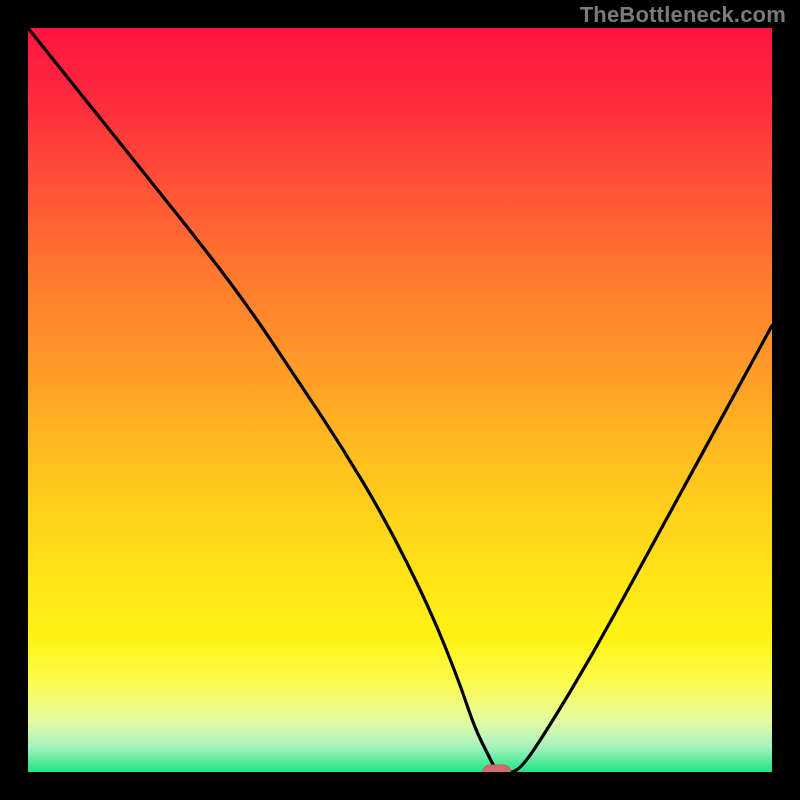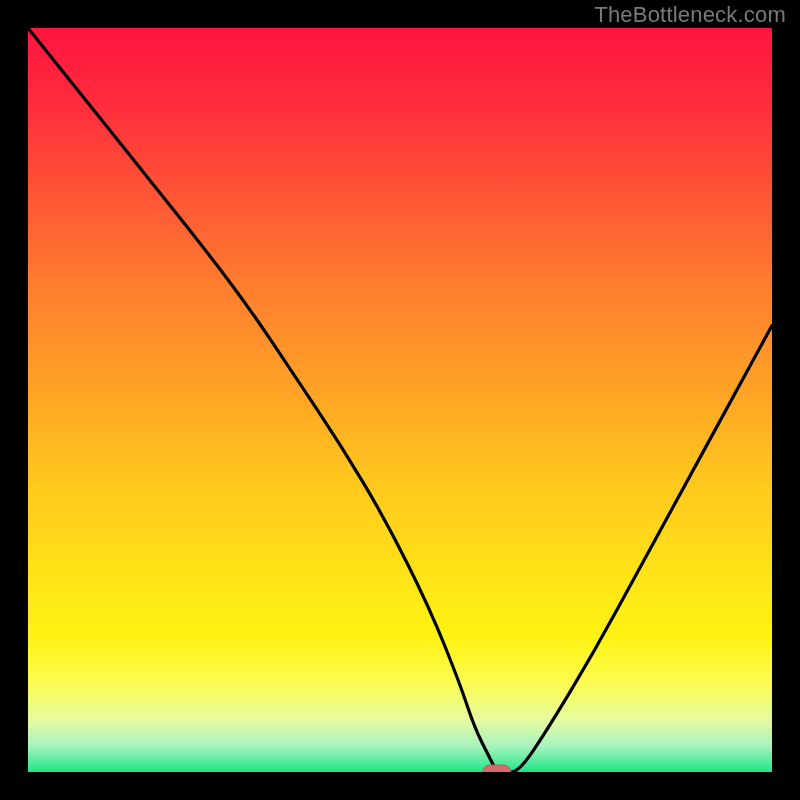--- a/index.html
+++ b/index.html
@@ -17,21 +17,21 @@
     left: 0;
     width: 800px;
     height: 800px;
   }
   .watermark {
     position: absolute;
     top: 2px;
     right: 14px;
     color: #7a7a7a;
     font-size: 22px;
-    font-weight: 400;
+    font-weight: 700;
     letter-spacing: 0.2px;
     user-select: none;
   }
   svg {
     display: block;
   }
 </style>
 </head>
 <body>
 

